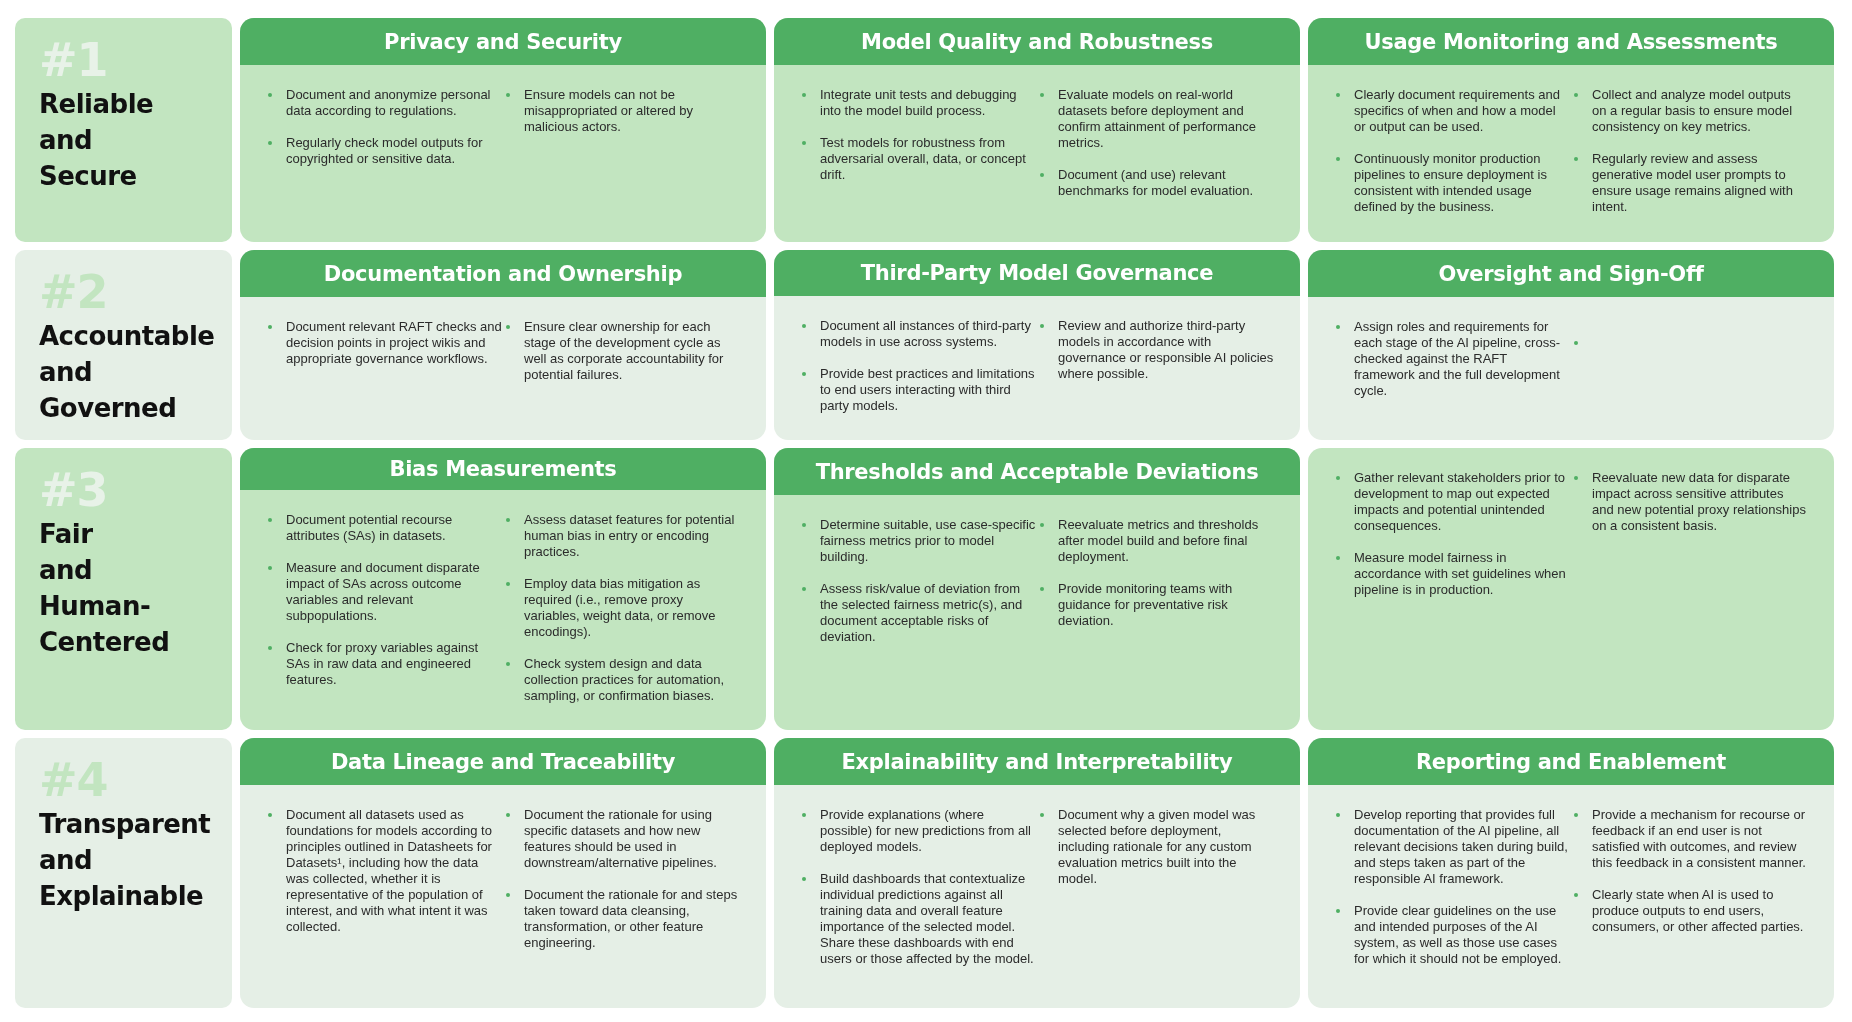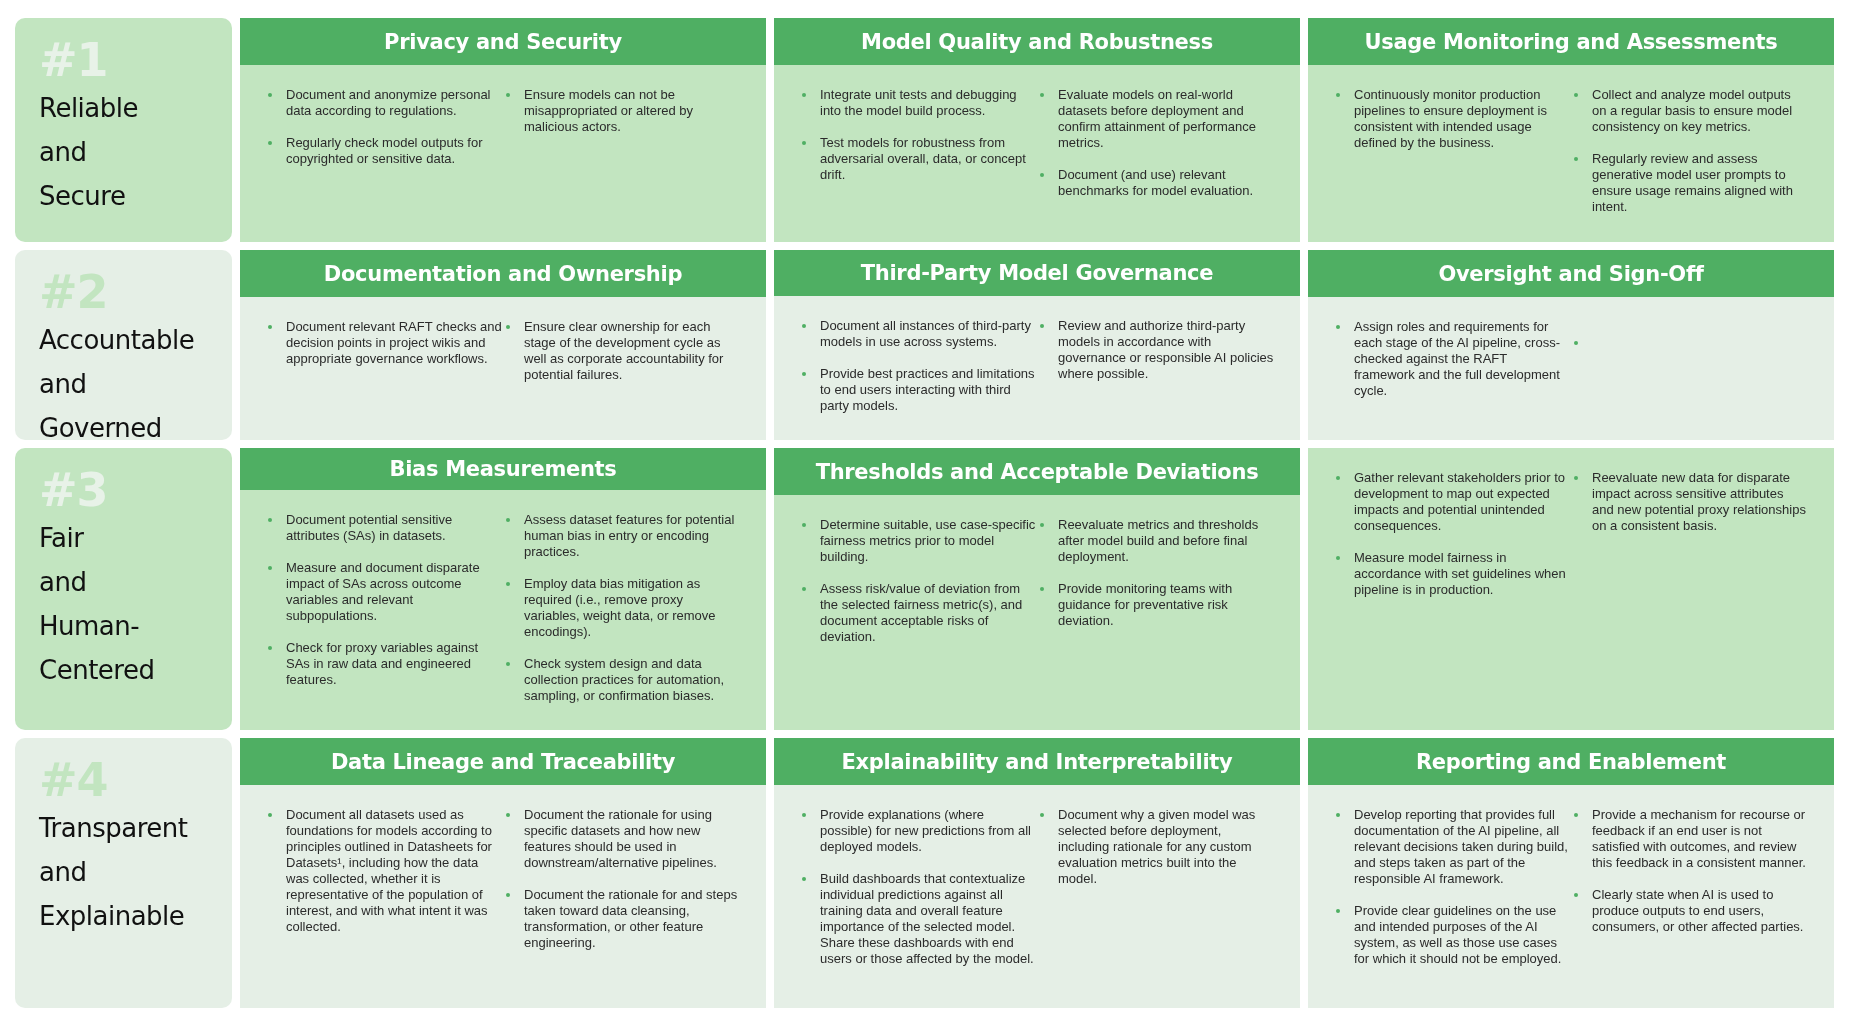--- a/index.html
+++ b/index.html
@@ -23,30 +23,30 @@
   }
   .label-card .num {
     font-family: "DejaVu Sans", sans-serif;
     font-weight: bold;
     font-size: 46px;
     line-height: 52px;
     letter-spacing: -1px;
   }
   .label-card .title {
     font-family: "DejaVu Sans", sans-serif;
-    font-weight: normal;
+    font-weight: bold;
     font-size: 26px;
-    line-height: 44px;
+    line-height: 36px;
     color: #111111;
     letter-spacing: -0.5px;
     white-space: pre-line;
   }
 
   .card {
-    border-radius: 0;
+    border-radius: 14px;
     overflow: hidden;
     display: flex;
     flex-direction: column;
   }
   .card-header {
     height: 47px;
     background: #4faf63;
     color: #ffffff;
     font-family: "DejaVu Sans", sans-serif;
     font-weight: bold;
@@ -126,20 +126,21 @@
             <li><span class="dot"></span><span>Document (and use) relevant benchmarks for model evaluation.</span></li>
           </ul>
         </div>
       </div>
     </div>
     <div class="card tone-a">
       <div class="card-header">Usage Monitoring and Assessments</div>
       <div class="card-body">
         <div class="col">
           <ul>
+            <li><span class="dot"></span><span>Clearly document requirements and specifics of when and how a model or output can be used.</span></li>
             <li><span class="dot"></span><span>Continuously monitor production pipelines to ensure deployment is consistent with intended usage defined by the business.</span></li>
           </ul>
         </div>
         <div class="col">
           <ul>
             <li><span class="dot"></span><span>Collect and analyze model outputs on a regular basis to ensure model consistency on key metrics.</span></li>
             <li><span class="dot"></span><span>Regularly review and assess generative model user prompts to ensure usage remains aligned with intent.</span></li>
           </ul>
         </div>
       </div>
@@ -200,21 +201,21 @@
       <div class="title">Fair
 and
 Human-
 Centered</div>
     </div>
     <div class="card tone-a">
       <div class="card-header">Bias Measurements</div>
       <div class="card-body">
         <div class="col">
           <ul>
-            <li><span class="dot"></span><span>Document potential sensitive attributes (SAs) in datasets.</span></li>
+            <li><span class="dot"></span><span>Document potential recourse attributes (SAs) in datasets.</span></li>
             <li><span class="dot"></span><span>Measure and document disparate impact of SAs across outcome variables and relevant subpopulations.</span></li>
             <li><span class="dot"></span><span>Check for proxy variables against SAs in raw data and engineered features.</span></li>
           </ul>
         </div>
         <div class="col">
           <ul>
             <li><span class="dot"></span><span>Assess dataset features for potential human bias in entry or encoding practices.</span></li>
             <li><span class="dot"></span><span>Employ data bias mitigation as required (i.e., remove proxy variables, weight data, or remove encodings).</span></li>
             <li><span class="dot"></span><span>Check system design and data collection practices for automation, sampling, or confirmation biases.</span></li>
           </ul>

